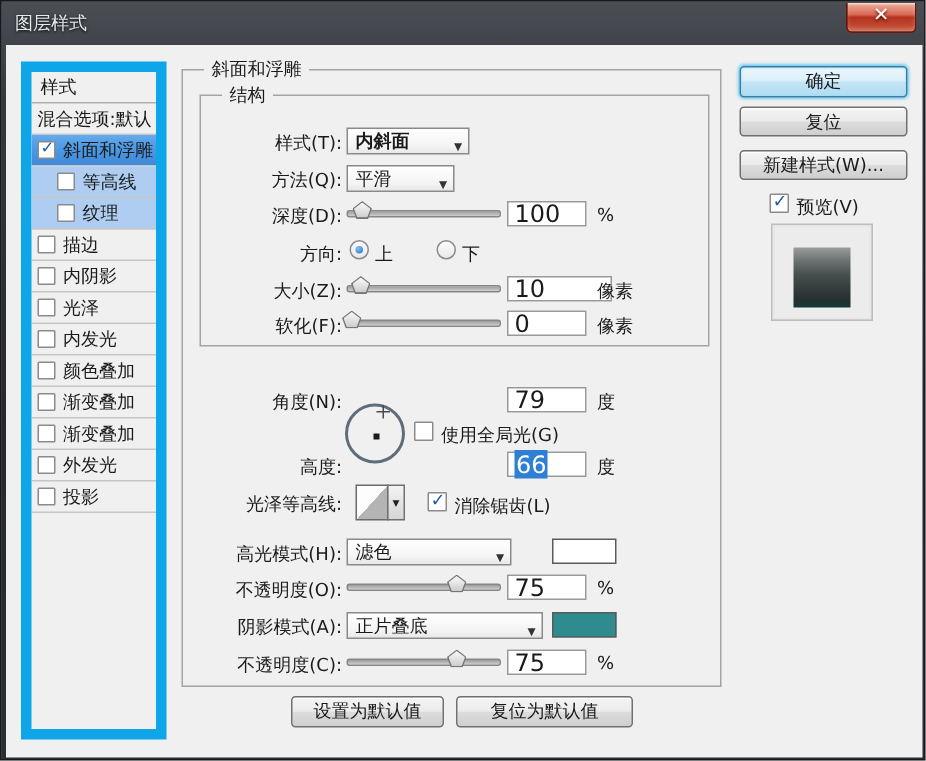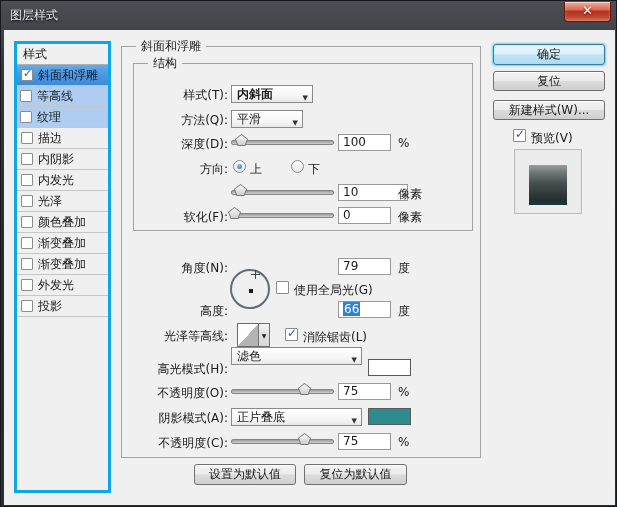--- a/index.html
+++ b/index.html
@@ -15,31 +15,31 @@
     background:linear-gradient(180deg,#f0b0a0 0%,#d96a54 40%,#b43220 50%,#c04a30 80%,#d2735a 100%);
     border:1px solid #6d150b; border-top:none; border-radius:0 0 4px 4px;
     box-shadow:inset 0 1px 0 rgba(255,255,255,.45), inset 0 0 3px rgba(255,255,255,.25);
     color:#fff; text-align:center; line-height:18px; font-weight:bold; font-size:13px;
     text-shadow:0 1px 2px #5c0e05; cursor:pointer; }
 
   .body { position:absolute; left:3px; top:29px; width:611px; height:475px; background:#f0f0f0; }
 
   
   .sidebar { position:absolute; left:10px; top:11px; width:97px; height:452px;
-    background:#f0f0f0; border:3px solid #0ea5e9; overflow:hidden; }
+    background:#f0f0f0; border:7px solid #0ea5e9; overflow:hidden; }
   .sb-header { height:21px; line-height:21px; padding-left:6px; border-bottom:1px solid #b0b0b0; }
   .sb-item { display:flex; align-items:center; height:21px; border-bottom:1px solid #c6c6c6;
     padding-left:4px; gap:5px; cursor:pointer; white-space:nowrap; overflow:hidden; }
-  .sb-item.sub { padding-left:3px; }
+  .sb-item.sub { padding-left:17px; }
   .sb-item.sel { background:linear-gradient(180deg,#64aaee 0%,#4a97e2 50%,#3f8ad8 100%); }
   .sb-item.subhl { background:#aecdf0; }
   .lbl { position:absolute; white-space:nowrap; }
   .lbl.r { text-align:right; }
   .input { position:absolute; background:#fff; border:1px solid #999; height:17px;
-    line-height:15px; padding-left:4px; font-size:12px; }
+    line-height:15px; padding-left:4px; font-size:16px; }
   .combo { position:absolute; height:18px; line-height:16px; background:linear-gradient(180deg,#fff 0%,#f4f4f4 70%,#e8e8e8 100%);
     border:1px solid #8a8a8a; padding-left:5px; cursor:pointer; white-space:nowrap; }
   .combo .arr { position:absolute; right:4px; top:4px; font-size:7px; color:#333; }
   .btn { position:absolute; background:linear-gradient(180deg,#f4f4f4 0%,#ebebeb 48%,#dcdcdc 52%,#cfcfcf 100%);
     border:1px solid #707070; border-radius:3px; text-align:center; cursor:pointer;
     box-shadow:inset 0 1px 0 #fff; font-size:12px; }
   .btn.default { background:linear-gradient(180deg,#ecf7fd 0%,#dcf0fa 45%,#c2e4f5 52%,#b0dcf2 100%);
     border:1px solid #3a7ca8; box-shadow:0 0 2px 1px #6fd0ef, inset 0 0 2px #9adef5; }
   .checkbox { position:absolute; width:13px; height:13px; background:#fff; border:1px solid #8b8b8b;
     border-radius:1px; cursor:pointer; }
@@ -96,20 +96,23 @@
   <div class="titlebar-title">图层样式</div>
   <div class="close-btn">
     <span>✕</span>
   </div>
 
   <div class="body">
 
     <div class="sidebar">
       <div class="sb-header">样式</div>
 
+      <div class="sb-item">
+        <span>混合选项:默认</span>
+      </div>
       <div class="sb-item sel">
         <span class="cb-s checked"></span>
         <span>斜面和浮雕</span>
       </div>
       <div class="sb-item sub subhl">
         <span class="cb-s"></span>
         <span>等高线</span>
       </div>
       <div class="sb-item sub subhl">
         <span class="cb-s"></span>
@@ -118,25 +121,25 @@
       <div class="sb-item">
         <span class="cb-s"></span>
         <span>描边</span>
       </div>
       <div class="sb-item">
         <span class="cb-s"></span>
         <span>内阴影</span>
       </div>
       <div class="sb-item">
         <span class="cb-s"></span>
+        <span>光泽</span>
+      </div>
+      <div class="sb-item">
+        <span class="cb-s"></span>
         <span>内发光</span>
-      </div>
-      <div class="sb-item">
-        <span class="cb-s"></span>
-        <span>光泽</span>
       </div>
       <div class="sb-item">
         <span class="cb-s"></span>
         <span>颜色叠加</span>
       </div>
       <div class="sb-item">
         <span class="cb-s"></span>
         <span>渐变叠加</span>
       </div>
       <div class="sb-item">
@@ -178,20 +181,21 @@
     <div class="slider-handle" style="left:231px;top:104px;"></div>
     <div class="input" style="left:334px;top:104px;width:53px;"><span>100</span></div>
     <div class="lbl" style="left:394px;top:106px;">%</div>
 
     <div class="lbl r" style="left:100px;top:131px;width:124px;">方向:</div>
     <div class="radio on" style="left:229px;top:130px;"></div>
     <div class="lbl" style="left:246px;top:131px;">上</div>
     <div class="radio" style="left:287px;top:130px;"></div>
     <div class="lbl" style="left:304px;top:131px;">下</div>
 
+    <div class="lbl r" style="left:100px;top:156px;width:124px;">大小(Z):</div>
     <div class="slider-track" style="left:227px;top:160px;width:103px;"></div>
     <div class="slider-handle" style="left:230px;top:154px;"></div>
     <div class="input" style="left:334px;top:154px;width:70px;"><span>10</span></div>
     <div class="lbl" style="left:394px;top:156px;">像素</div>
 
     <div class="lbl r" style="left:100px;top:179px;width:124px;">软化(F):</div>
     <div class="slider-track" style="left:227px;top:183px;width:103px;"></div>
     <div class="slider-handle" style="left:224px;top:177px;"></div>
     <div class="input" style="left:334px;top:177px;width:53px;"><span>0</span></div>
     <div class="lbl" style="left:394px;top:179px;">像素</div>
@@ -214,21 +218,21 @@
 
     <div class="lbl r" style="left:100px;top:298px;width:124px;">光泽等高线:</div>
     <div class="contour-thumb" style="left:233px;top:293px;"></div>
     <div class="contour-arrow" style="left:254px;top:293px;">▼</div>
     <div class="checkbox checked" style="left:281px;top:298px;">
         <span class="tick">✓</span>
       </div>
     <div class="lbl" style="left:299px;top:299px;">消除锯齿(L)</div>
 
     <div class="lbl r" style="left:100px;top:331px;width:124px;">高光模式(H):</div>
-    <div class="combo" style="left:227px;top:317px;width:131px;">
+    <div class="combo" style="left:227px;top:329px;width:110px;">
       <span>滤色</span>
       <span class="arr">▼</span>
     </div>
     <div class="swatch" style="left: 364px; top: 329px; background: rgb(255, 255, 255);"></div>
 
     <div class="lbl r" style="left:100px;top:355px;width:124px;">不透明度(O):</div>
     <div class="slider-track" style="left:227px;top:359px;width:103px;"></div>
     <div class="slider-handle" style="left:294px;top:353px;"></div>
     <div class="input" style="left:334px;top:353px;width:53px;"><span>75</span></div>
     <div class="lbl" style="left:394px;top:355px;">%</div>
@@ -240,21 +244,21 @@
     </div>
     <div class="swatch" style="left: 364px; top: 378px; background: rgb(46, 140, 142);"></div>
 
     <div class="lbl r" style="left:100px;top:405px;width:124px;">不透明度(C):</div>
     <div class="slider-track" style="left:227px;top:409px;width:103px;"></div>
     <div class="slider-handle" style="left:294px;top:403px;"></div>
     <div class="input" style="left:334px;top:403px;width:53px;"><span>75</span></div>
     <div class="lbl" style="left:394px;top:405px;">%</div>
 
     <div class="btn" style="left:190px;top:434px;width:102px;height:21px;line-height:19px;">设置为默认值</div>
-    <div class="btn" style="left:300px;top:434px;width:103px;height:21px;line-height:19px;">复位为默认值</div>
+    <div class="btn" style="left:300px;top:434px;width:118px;height:21px;line-height:19px;">复位为默认值</div>
 
     <div class="btn default" style="left:489px;top:14px;width:112px;height:21px;line-height:19px;">确定</div>
     <div class="btn" style="left:489px;top:41px;width:112px;height:20px;line-height:18px;">复位</div>
     <div class="btn" style="left:489px;top:70px;width:112px;height:20px;line-height:18px;">新建样式(W)...</div>
 
     <div class="checkbox checked" style="left:509px;top:99px;">
         <span class="tick">✓</span>
       </div>
     <div class="lbl" style="left:527px;top:100px;">预览(V)</div>
 

